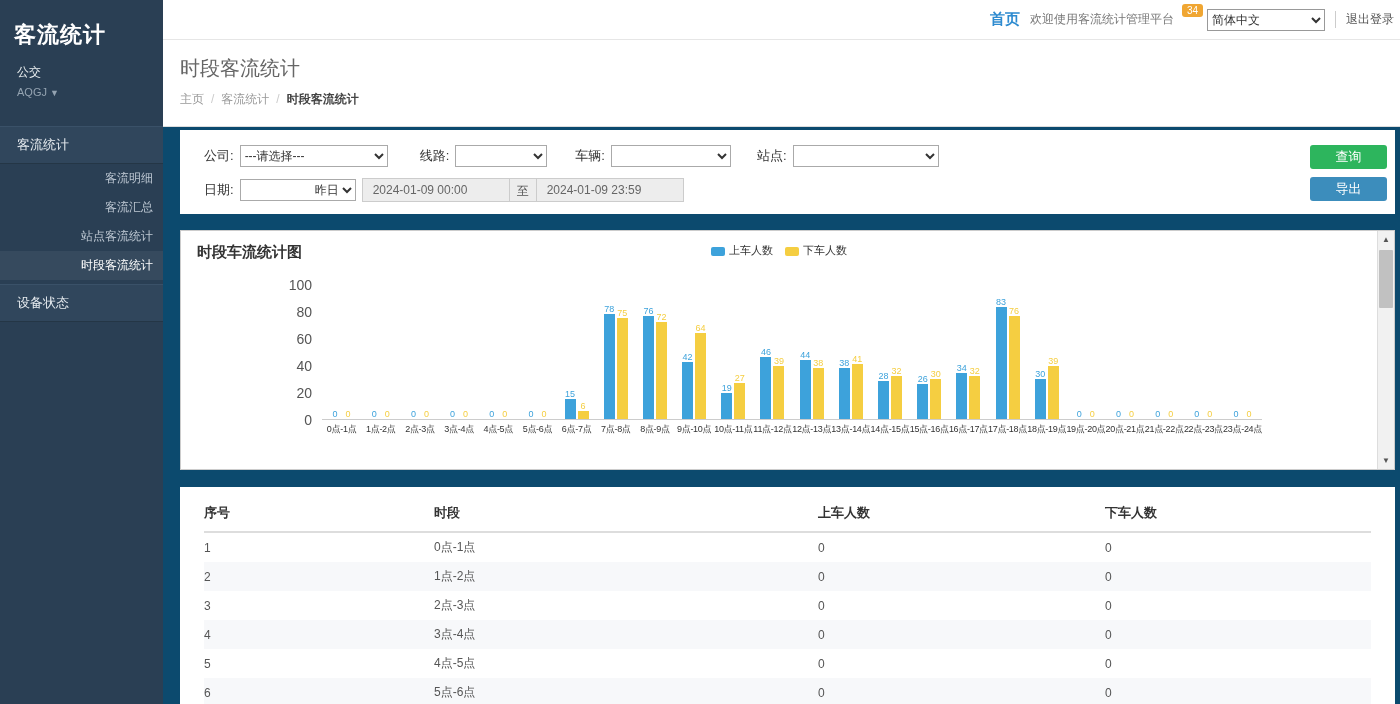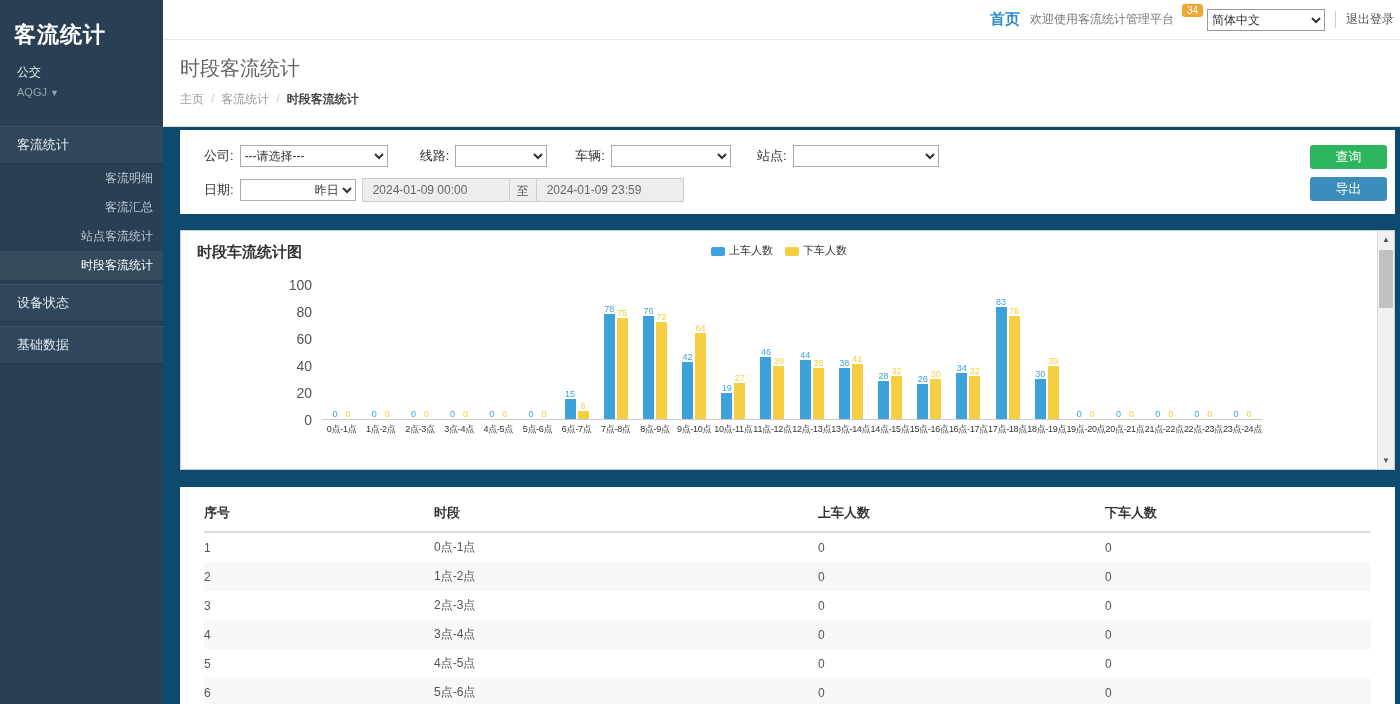--- a/index.html
+++ b/index.html
@@ -95,21 +95,20 @@
     <div class="side-orgcode">
       <span>AQGJ</span><span class="caret">▼</span>
     </div>
     <nav class="menu" id="sidebar-menu">
         <div class="menu-section open">客流统计</div>
         <div class="menu-item">客流明细</div>
         <div class="menu-item">客流汇总</div>
         <div class="menu-item">站点客流统计</div>
         <div class="menu-item active">时段客流统计</div>
         <div class="menu-section">设备状态</div>
-        <div class="menu-section">基础数据</div>
       </nav>
   </aside>
 
   <div class="main">
 
     <header class="topbar">
       <span class="home-link">首页</span>
       <span class="welcome">欢迎使用客流统计管理平台</span>
       <span class="badge">34</span>
       <select class="lang">

